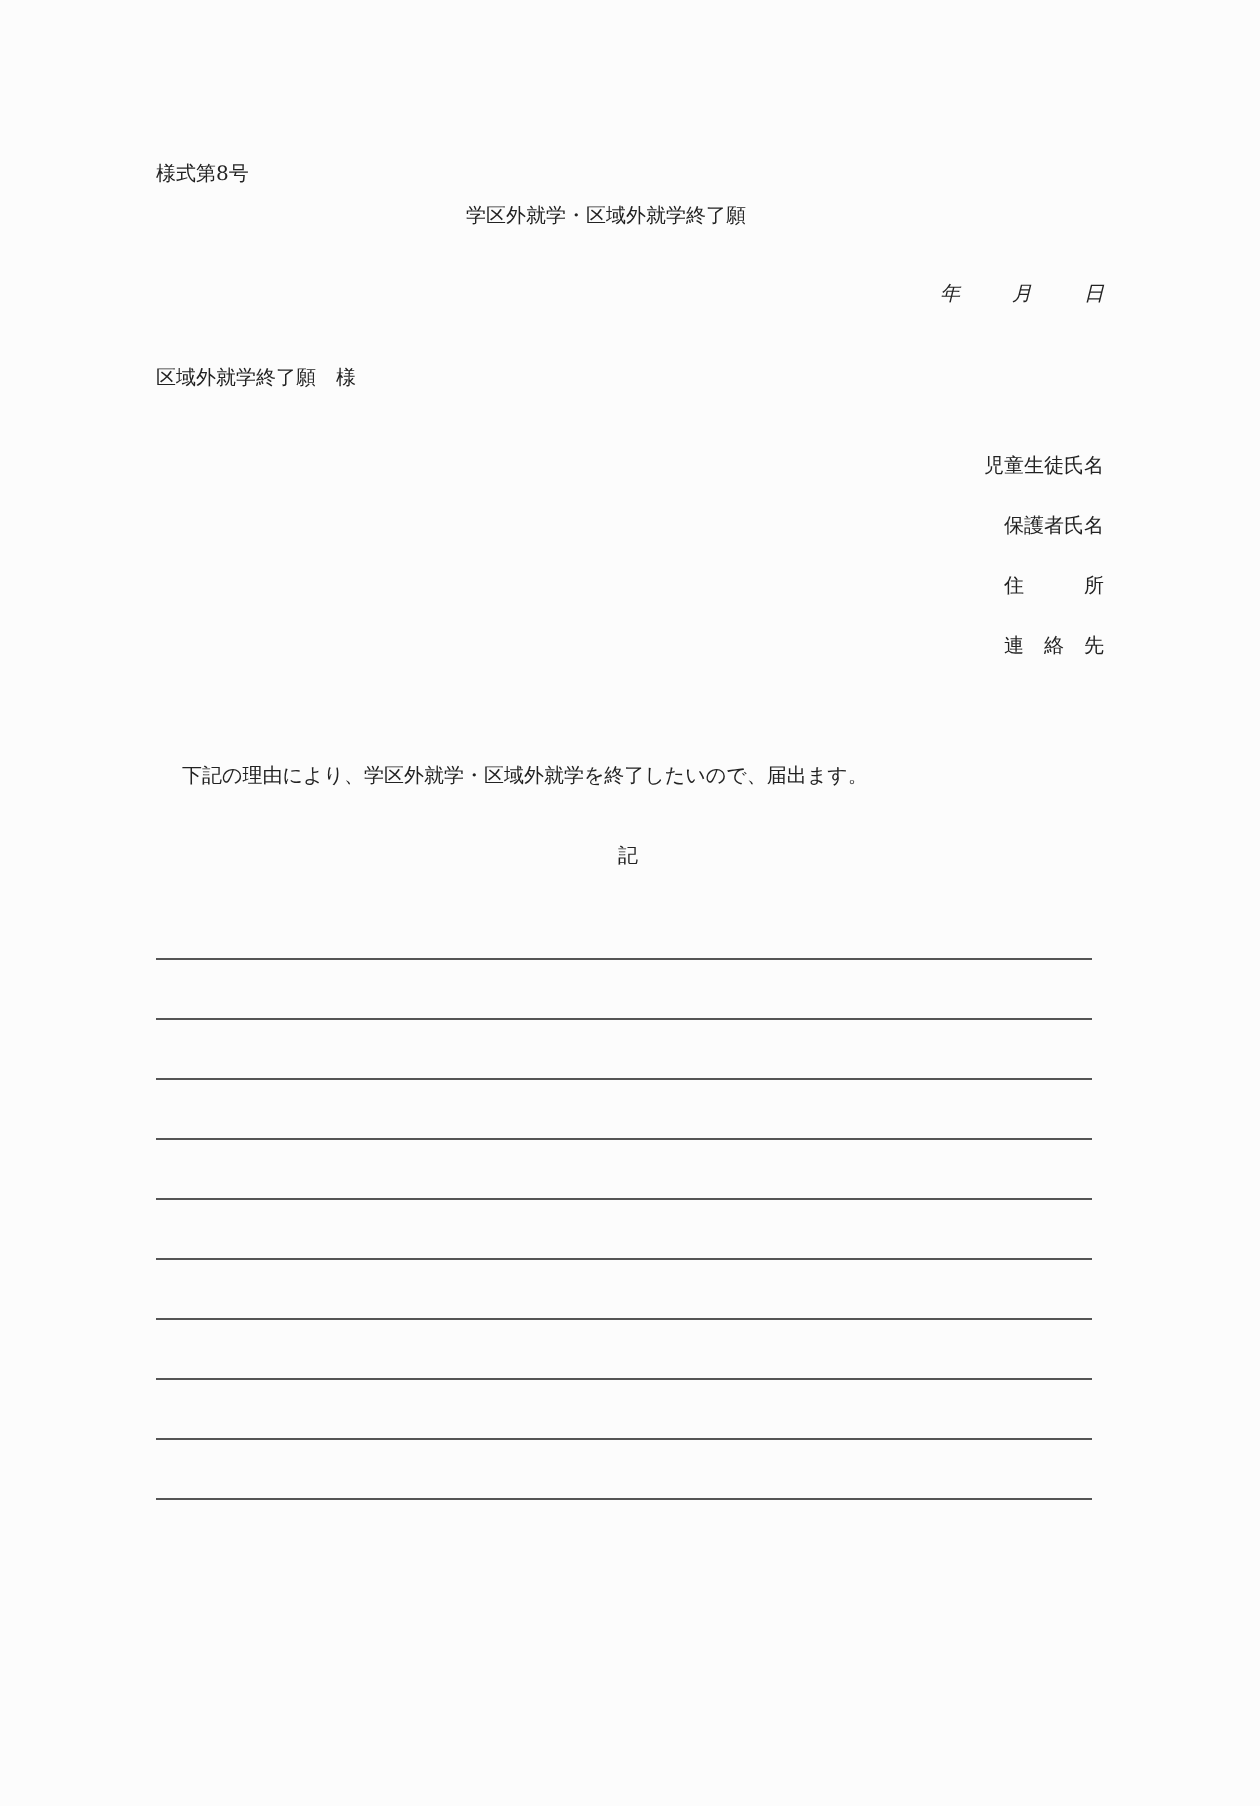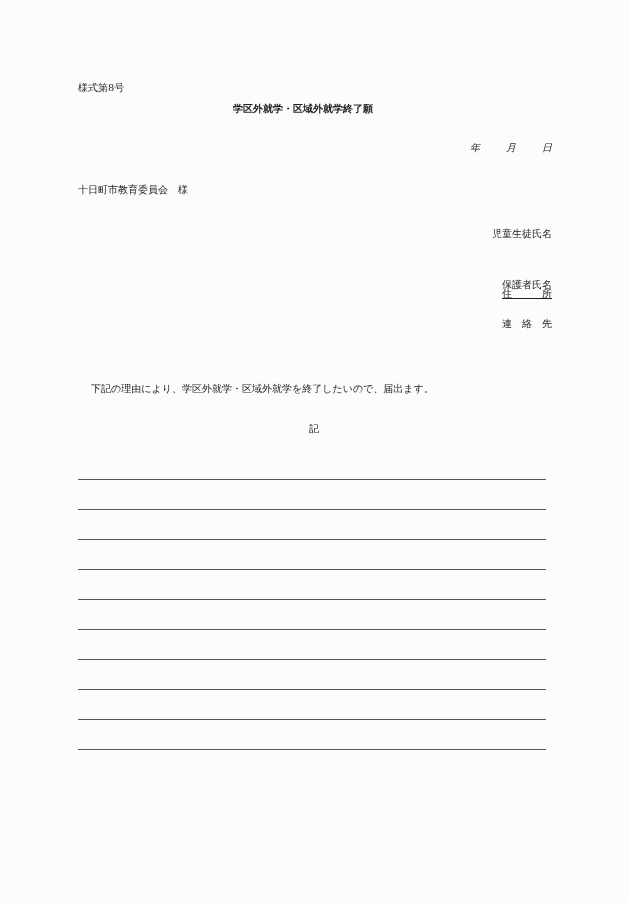--- a/index.html
+++ b/index.html
@@ -7,46 +7,46 @@
       width: 630px; height: 903px;
       background: #fcfcfc;
       position: relative;
       overflow: hidden;
       font-family: "DejaVu Serif", "Liberation Serif", serif;
       color: #222;
     }
     .abs { position: absolute; white-space: nowrap; }
     .t { font-size: 10px; line-height: 14px; }
     #form-number { left: 78px; top: 81px; }
-    #doc-title { left: 233px; top: 102px; font-weight: bold; }
+    #doc-title { left: 233px; top: 102px; }
     #date-line { left: 470px; top: 141px; font-style: italic; }
     #date-line span { display: inline-block; }
     #addressee { left: 78px; top: 183px; }
     .field { left: 306px; width: 246px; display: flex; align-items: flex-end; flex-direction: column; }
     .field .lbl { flex: 0 0 auto; }
     .field .line { flex: 1 1 auto; border-bottom: 1px solid #555; height: 12px; margin-left: 1px; }
     #field-0 { top: 227px; }
-    #field-1 { top: 257px; margin-top: 21px; }
-    #field-2 { top: 287px; text-decoration: underline; }
+    #field-1 { top: 257px; }
+    #field-2 { top: 287px; }
     #field-3 { top: 317px; }
     #statement { left: 91px; top: 382px; text-align: center; }
     #ki { left: 309px; top: 422px; }
     .rule { position: absolute; left: 78px; width: 468px; height: 0; border-top: 1px solid #555; }
   </style>
 </head>
 <body>
 
 <div class="abs t" id="form-number">様式第8号</div>
 <div class="abs t" id="doc-title">学区外就学・区域外就学終了願</div>
 
 <div class="abs t" id="date-line">
   <span style="width:36px;">年</span><span style="width:36px;">月</span><span>日</span>
 </div>
 
-<div class="abs t" id="addressee">十日町市教育委員会　様</div>
+<div class="abs t" id="addressee">区域外就学終了願　様</div>
 
 <div class="abs t field" id="field-0">
   <span class="lbl">児童生徒氏名</span>
   <span class="line"></span>
 </div>
 <div class="abs t field" id="field-1">
   <span class="lbl">保護者氏名</span>
   <span class="line"></span>
 </div>
 <div class="abs t field" id="field-2">

